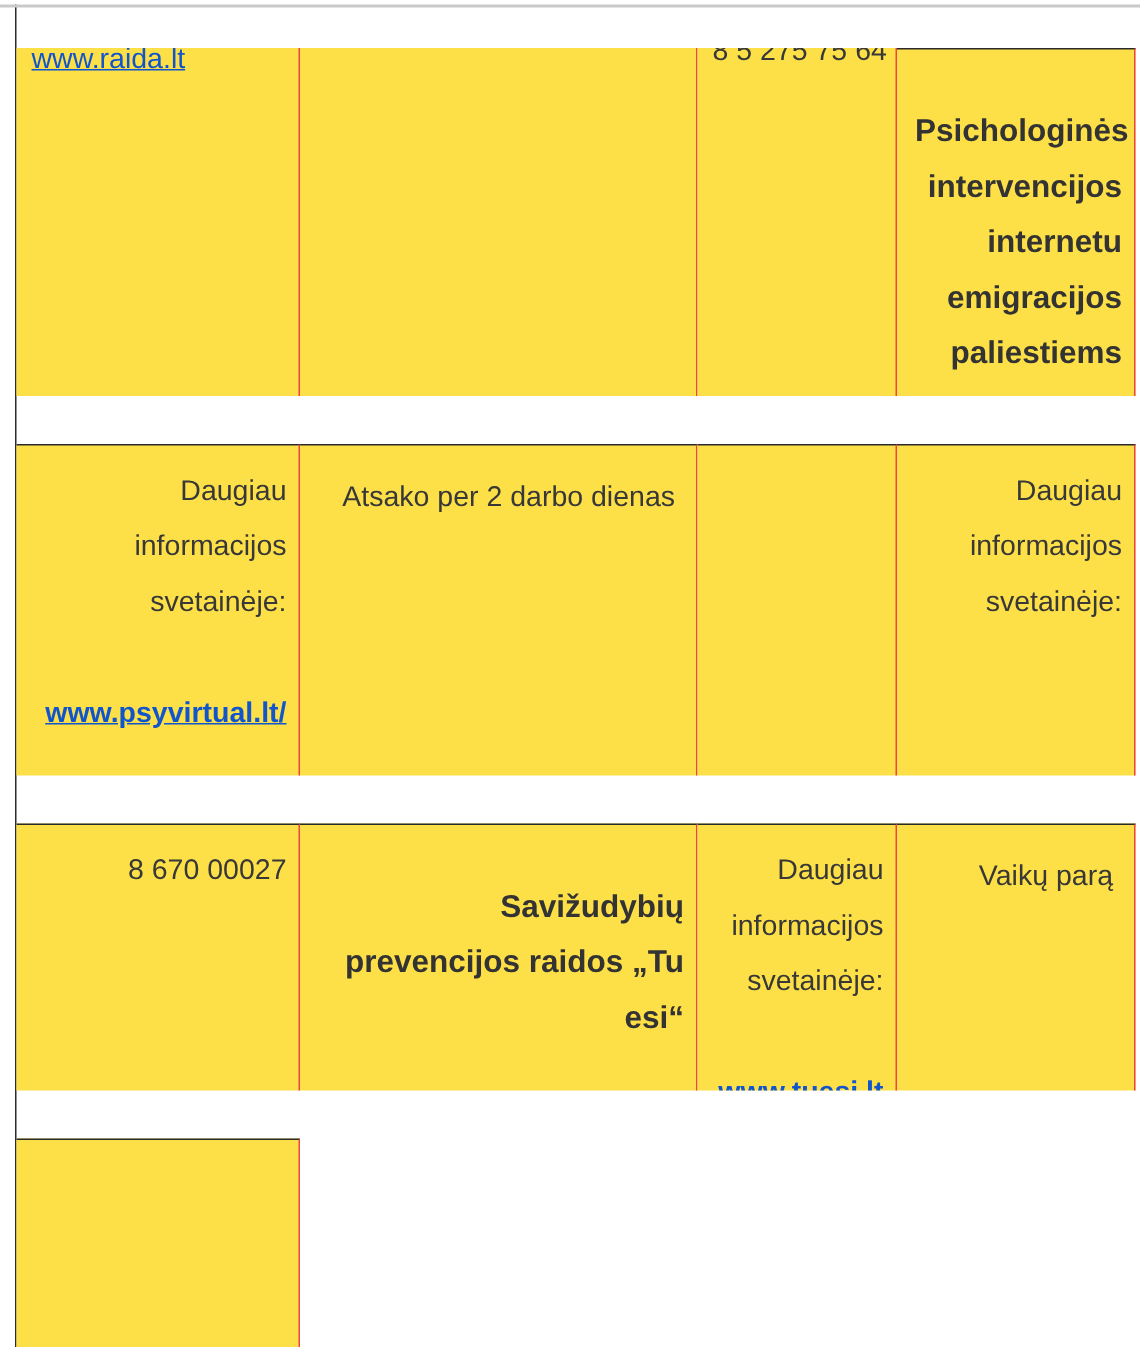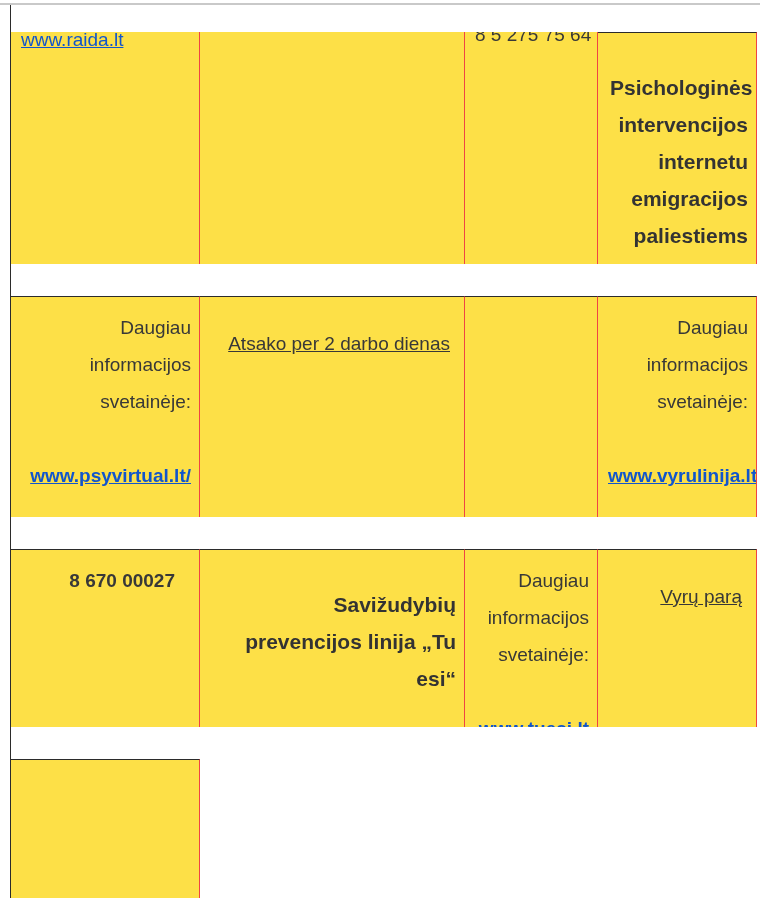--- a/index.html
+++ b/index.html
@@ -49,22 +49,22 @@
     padding: 36px 8px 12px 12px;
   }
   .name-cell.first { padding-top: 10px; }
 
   .info-cell, .hours-cell, .phone-cell {
     font-size: 19px;
     line-height: 37px;
     color: #383838;
   }
   .info-cell  { padding: 12px 8px 12px 10px; }
-  .hours-cell { padding: 28px 14px 12px 10px; text-decoration: underline; }
-  .phone-cell { padding: 12px 24px 12px 10px; font-weight: bold; }
+  .hours-cell { padding: 16px 14px 12px 10px; }
+  .phone-cell { padding: 12px 8px 12px 10px; }
 
   p { margin: 0; }
   .link-para { margin-top: 37px; font-weight: bold; }
 
   a.weblink {
     color: #1155cc;
     text-decoration: underline;
     cursor: pointer;
   }
 
@@ -121,39 +121,36 @@
     </div>
     <div class="cell bt hours-cell">
       <p>Atsako per 2 darbo dienas</p>
     </div>
     <div class="cell bt phone-cell">
       <p></p>
     </div>
 
     <div class="cell bt info-cell">
       <p>Daugiau informacijos svetainėje:</p>
-      <p class="link-para">
-        <a class="weblink">www.vyrulinija.lt</a>
-      </p>
     </div>
     <div class="cell bt phone-cell">
       <p>8 670 00027</p>
     </div>
 
     <div class="cell bt name-cell">
-      <p>Savižudybių prevencijos linija „Tu esi“</p>
+      <p>Savižudybių prevencijos raidos „Tu esi“</p>
     </div>
     <div class="cell bt info-cell">
       <p>Daugiau informacijos svetainėje:</p>
       <p class="link-para">
         <a class="weblink">www.tuesi.lt</a>
       </p>
     </div>
     <div class="cell bt hours-cell">
-      <p>Vyrų parą</p>
+      <p>Vaikų parą</p>
     </div>
     <div class="cell bt phone-cell">
       <p></p>
     </div>
 
   </div>
 
   <div class="top-strip"></div>
   <div class="top-line"></div>
 

